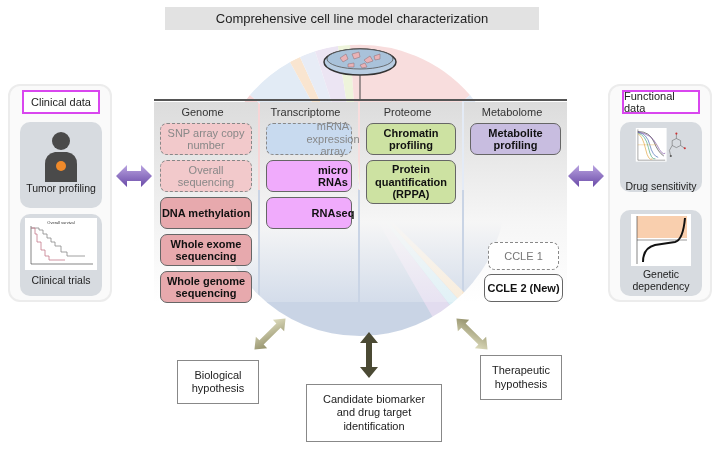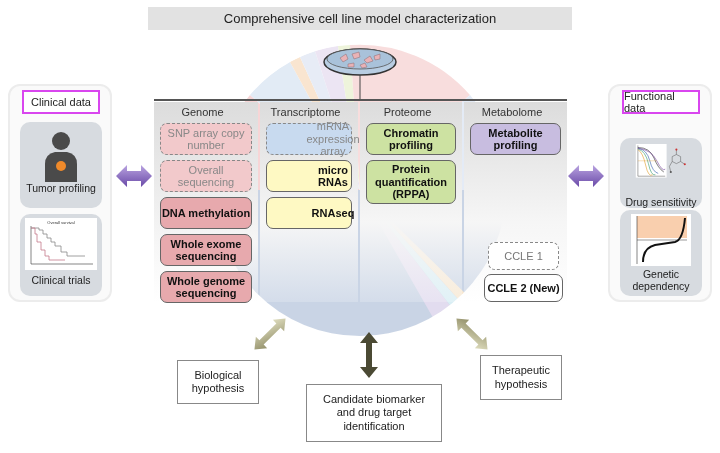--- a/index.html
+++ b/index.html
@@ -1,20 +1,20 @@
 <!DOCTYPE html>
 <html><head>
 <meta charset="utf-8">
 <style>
   * { box-sizing: border-box; margin: 0; padding: 0; }
   html, body { width: 720px; height: 453px; background: #ffffff; overflow: hidden; }
   body { position: relative; font-family: "Liberation Sans", sans-serif; color: #222; }
 
   .title-bar {
-    position: absolute; left: 148px; top: 7px; width: 424px; height: 23px;
+    position: absolute; left: 165px; top: 7px; width: 374px; height: 23px;
     background: #e2e2e2; display: flex; align-items: center; justify-content: center;
     font-size: 13px; color: #222;
   }
 
   .disc { position: absolute; left: 0; top: 0; width: 720px; height: 453px; }
 
   
   .side-panel {
     position: absolute; top: 84px; width: 104px; height: 218px;
     border: 2px solid #ececec; border-radius: 12px; background: #fafafa;
@@ -44,21 +44,21 @@
   .col-head { position: absolute; left: 0; right: 7px; top: 4px; text-align: center; font-size: 11px; color: #333; }
   .tile {
     position: absolute; left: 6px; right: 6px; border-radius: 7px; font-size: 11px;
     display: flex; align-items: center; justify-content: center; text-align: center; line-height: 12.5px;
   }
   .tile.dashed { border: 1.5px dashed #888; color: #888; font-weight: normal; }
   .tile.solid { border: 1.5px solid #666; color: #111; font-weight: bold; }
   .tile.genome { background: #f2c9cb; }
   .tile.genome.solid { background: #e7a9ad; }
   .tile.transcriptome { background: #c8daef; padding-left: 48px; }
-  .tile.transcriptome.solid { background: #fef9c3; }
+  .tile.transcriptome.solid { background: #f0abfc; }
   .tile.proteome { background: #cde2a2; }
   .tile.metabolome { background: #c8bde0; }
   .tile.legend { background: #fff; }
 
   .arrow-h { position: absolute; }
   .bottom-box {
     position: absolute; border: 1px solid #888; background: #fff; font-size: 11px;
     display: flex; align-items: center; justify-content: center; text-align: center; line-height: 13.5px; color: #222;
   }
 </style>
@@ -120,21 +120,21 @@
       <line x1="6" y1="46" x2="68" y2="46" stroke="#333" stroke-width="0.6"></line>
       <path d="M6 10 H14 V12 H18 V16 H22 V20 H26 V24 H30 V28 H36 V34 H42 V38 H60" fill="none" stroke="#888" stroke-width="0.8"></path>
       <path d="M6 10 H10 V16 H12 V24 H16 V32 H20 V38 H24 V42 H40" fill="none" stroke="#c47a8a" stroke-width="0.8"></path>
     </svg>
     <div class="caption" style="margin-top:4px;">Clinical trials</div>
   </div>
 </div>
 
 <div class="side-panel right">
   <div class="side-title">Functional data</div>
-  <div class="side-card" style="top:52px;height:70px;gap:17px;">
+  <div class="side-card" style="top:36px;height:70px;gap:17px;">
     <svg width="72" height="50" viewBox="0 0 72 50" style="margin-top:6px;">
       <rect x="0" y="0" width="44" height="48" fill="#fff"></rect>
       <line x1="3" y1="2" x2="3" y2="46" stroke="#333" stroke-width="0.6"></line>
       <line x1="3" y1="46" x2="42" y2="46" stroke="#333" stroke-width="0.6"></line>
       <path d="M3 5 Q20 5 26 20 T40 40" fill="none" stroke="#333" stroke-width="0.9"></path>
       <path d="M3 6 Q16 8 20 24 T32 42" fill="none" stroke="#3a62b0" stroke-width="0.9"></path>
       <path d="M3 7 Q14 10 18 28 T28 44" fill="none" stroke="#3aa070" stroke-width="0.9"></path>
       <path d="M3 8 Q10 12 14 30 T24 44" fill="none" stroke="#e0a030" stroke-width="0.9"></path>
       <path d="M3 6 Q22 8 30 24 T42 36" fill="none" stroke="#7a4aa0" stroke-width="0.9"></path>
       <line x1="3" y1="24" x2="30" y2="24" stroke="#e0a030" stroke-width="0.5"></line>

